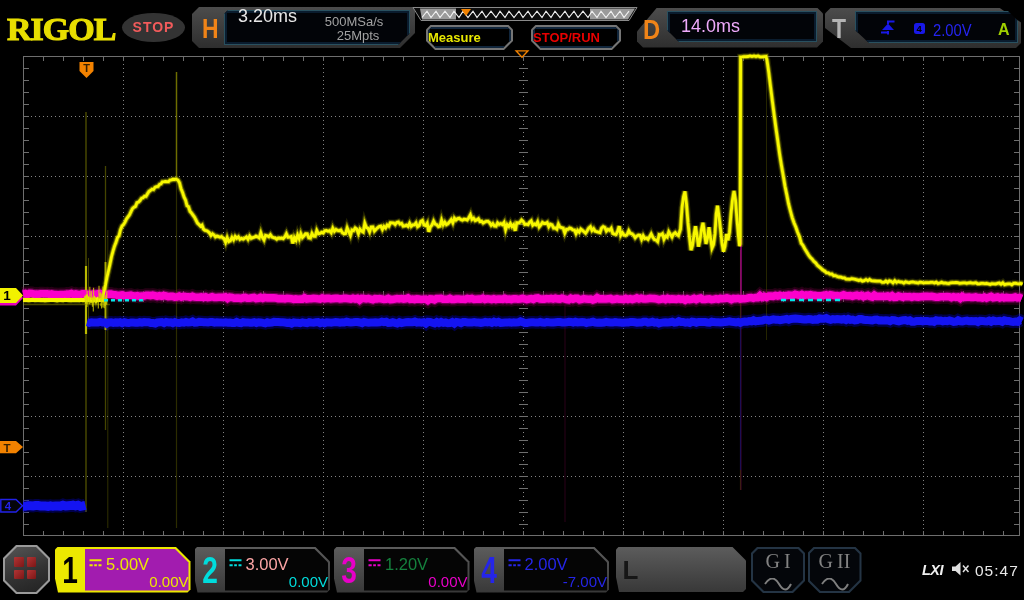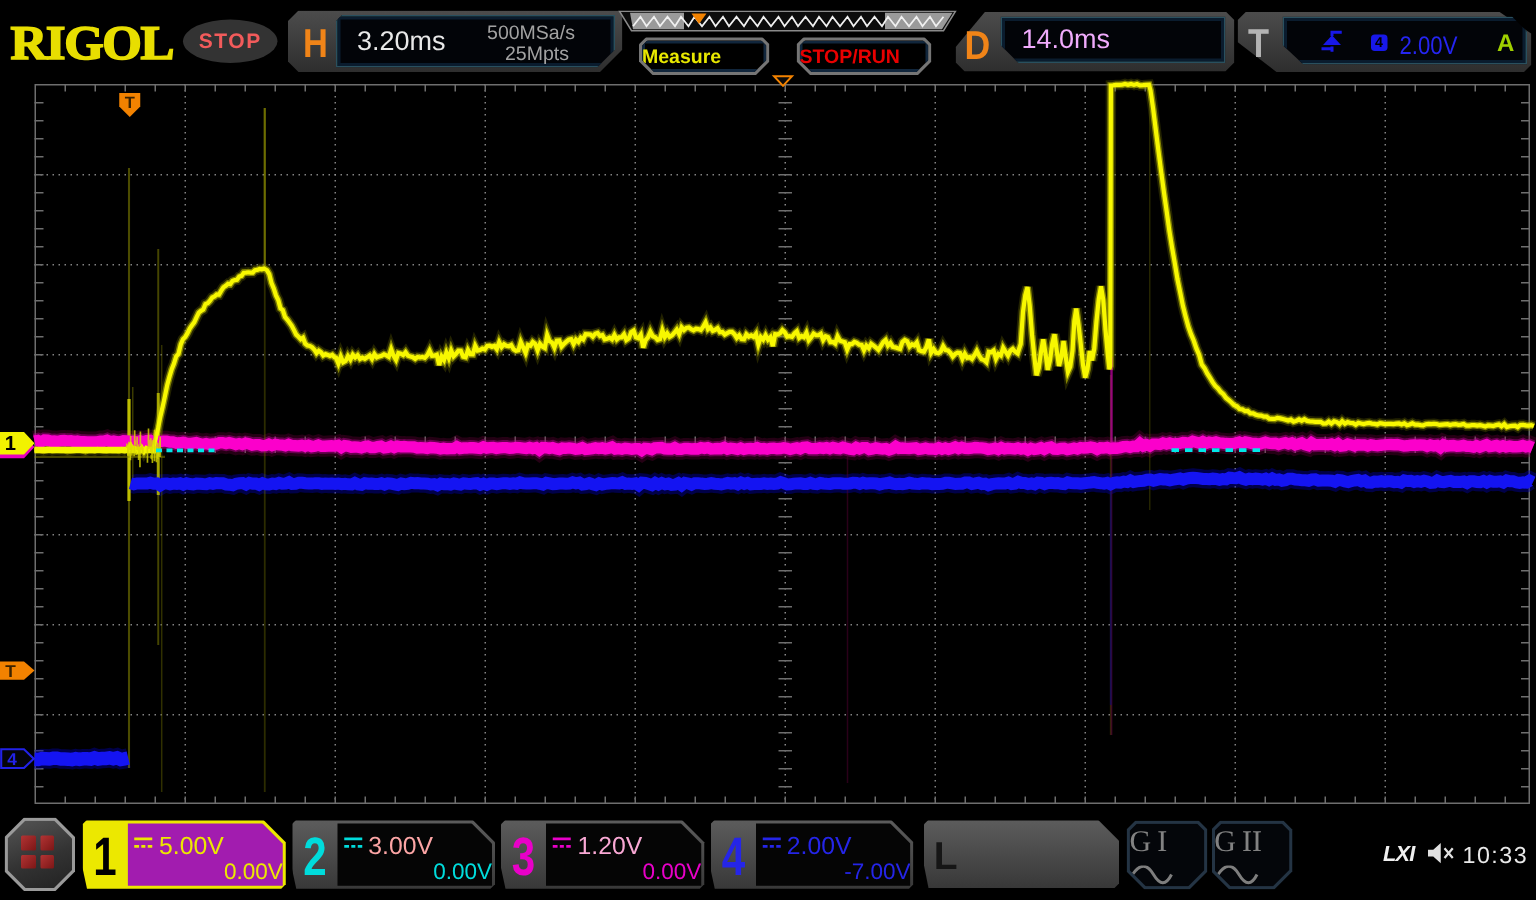--- a/index.html
+++ b/index.html
@@ -9,21 +9,21 @@
   font-size:35px;color:#e8de00;letter-spacing:-1px;-webkit-text-stroke:1.2px #e8de00;transform:scale(0.97,0.92);transform-origin:0 0}
 #stopb{left:122px;top:13px;width:63px;height:29px;background:#333;border-radius:50%;
   text-align:center;line-height:29px;font-size:14px;font-weight:bold;color:#f25b5b;letter-spacing:1px}
 .panel{background:linear-gradient(#4c4c4c,#2e2e2e)}
 #hpanel{left:192px;top:7px;width:223px;height:41px;
   clip-path:polygon(7px 0,calc(100% - 2px) 0,100% 4px,100% calc(100% - 15px),calc(100% - 15px) 100%,7px 100%,0 calc(100% - 7px),0 7px)}
 #hletter{left:202px;top:14px;font-size:27px;font-weight:bold;color:#f08418;transform:scale(0.85,1);transform-origin:0 0}
 .ibox{background:#020408;border:1px solid #29505f;box-shadow:inset 0 0 0 2px #0a1c2e}
 #hbox{left:224px;top:10px;width:186px;height:35px;
   clip-path:polygon(4px 0,100% 0,100% calc(100% - 12px),calc(100% - 12px) 100%,0 100%,0 4px)}
-#hval{left:238px;top:17px;font-size:18px;color:#e8e8e8}
+#hval{left:238px;top:6px;font-size:18px;color:#e8e8e8}
 #hrate{left:318px;width:80px;top:15px;text-align:center;font-size:13px;color:#a2a2a2;line-height:13.5px}
 #pv{left:410px;top:7px}
 .tbtn{top:24.5px;height:25.5px;background:#757575;
   clip-path:polygon(5px 0,calc(100% - 5px) 0,100% 5px,100% calc(100% - 9px),calc(100% - 9px) 100%,9px 100%,0 calc(100% - 9px),0 5px)}
 .tbtn>div{position:absolute;inset:2px;background:#000;box-shadow:inset 0 0 0 2px #11263c;
   clip-path:polygon(4px 0,calc(100% - 4px) 0,100% 4px,100% calc(100% - 8px),calc(100% - 8px) 100%,8px 100%,0 calc(100% - 8px),0 4px);
   text-align:left;font-weight:bold;font-size:13px}
 #measure{left:426px;width:87px}
 #measure>div{line-height:21px;color:#e8e800}
 #stoprun{left:531px;width:90px}
@@ -63,21 +63,21 @@
 #lbox{left:616px;top:546.5px;width:130px;height:45.5px;
   clip-path:polygon(3px 0,calc(100% - 14px) 0,100% 14px,100% calc(100% - 3px),calc(100% - 3px) 100%,3px 100%,0 calc(100% - 15px),0 3px);
   background:linear-gradient(#5c5c5c,#383838)}
 #lbox .chin{left:29px;background:#050505;box-shadow:inset 0 0 0 1.5px #2e3c46;border-radius:3px;clip-path:none}
 #lletter{position:absolute;left:0;top:8px;width:29px;text-align:center;font-size:26px;font-weight:bold;color:#161616}
 .lrow{position:absolute;left:7px;color:#c6c6c6;font-size:10px;letter-spacing:1px;white-space:nowrap}
 .gen{top:547px;width:54px;height:46px;background:#243444;
   clip-path:polygon(6px 0,calc(100% - 6px) 0,100% 6px,100% calc(100% - 12px),calc(100% - 12px) 100%,12px 100%,0 calc(100% - 12px),0 6px)}
 .gen>div{position:absolute;inset:2px;background:#04060a;
   clip-path:polygon(5px 0,calc(100% - 5px) 0,100% 5px,100% calc(100% - 11px),calc(100% - 11px) 100%,11px 100%,0 calc(100% - 11px),0 5px);
-  font-family:"Liberation Serif",serif;font-size:20px;color:#828282;line-height:24px}
+  text-align:center;font-family:"Liberation Serif",serif;font-size:20px;color:#828282;line-height:24px}
 #gi{left:751px}
 #gii{left:807.5px}
 #lxi{left:922px;top:562px;font-size:14.5px;font-weight:bold;font-style:italic;color:#f0f0f0;letter-spacing:-0.5px}
 #clock{left:975px;top:562px;font-size:15.5px;color:#e8e8e8;letter-spacing:1px}
 </style></head>
 <body>
 <svg class="abs" style="left:0;top:50px" width="1024" height="495" viewBox="0 50 1024 495">
 <rect x="23.5" y="56.5" width="996" height="479" fill="none" stroke="#6e6e6e" stroke-width="1"></rect>
 <line x1="123.5" y1="56" x2="123.5" y2="536" stroke="#9a9a9a" stroke-width="1" stroke-dasharray="1 3" opacity="0.85"></line>
 <line x1="223.5" y1="56" x2="223.5" y2="536" stroke="#9a9a9a" stroke-width="1" stroke-dasharray="1 3" opacity="0.85"></line>
@@ -194,21 +194,21 @@
   <div class="chin">
     <div class="cv1" style="color:#fca5a5"><svg class="dcic" width="13" height="8">
           <path d="M0.5,1.2 H12.5 M0.5,6.2 H3.7 M5.2,6.2 H7.9 M9.5,6.2 H12.5" stroke="#00dcdc" stroke-width="1.9" fill="none"></path>
         </svg>3.00V</div>
     <div class="cv2" style="color:#00dcdc">0.00V</div>
   </div>
 </div>
 <div class="abs chbox chgray" id="ch3" style="left:334px">
   <div class="chnum" style="color:#e800c8">3</div>
   <div class="chin">
-    <div class="cv1" style="color:#f9a8d4"><svg class="dcic" width="13" height="8">
+    <div class="cv1" style="color:#15803d"><svg class="dcic" width="13" height="8">
           <path d="M0.5,1.2 H12.5 M0.5,6.2 H3.7 M5.2,6.2 H7.9 M9.5,6.2 H12.5" stroke="#e800c8" stroke-width="1.9" fill="none"></path>
         </svg>1.20V</div>
     <div class="cv2" style="color:#e800c8">0.00V</div>
   </div>
 </div>
 <div class="abs chbox chgray" id="ch4" style="left:473.5px">
   <div class="chnum" style="color:#2525e8">4</div>
   <div class="chin">
     <div class="cv1" style="color:#2525e8"><svg class="dcic" width="13" height="8">
           <path d="M0.5,1.2 H12.5 M0.5,6.2 H3.7 M5.2,6.2 H7.9 M9.5,6.2 H12.5" stroke="#2525e8" stroke-width="1.9" fill="none"></path>
@@ -229,13 +229,13 @@
     <div>G II<br>
   <svg width="30" height="14" style="margin-top:-6px">
         <path d="M2,6 Q9.5,-5 16,6 Q22.5,17 28,6" stroke="#7e7e7e" stroke-width="2" fill="none"></path>
       </svg></div>
   </div>
 <div class="abs" id="lxi">LXI</div>
 <svg class="abs" style="left:951px;top:561px" width="22" height="16">
   <polygon points="1,5.5 4.5,5.5 9.5,1 9.5,14.5 4.5,10 1,10" fill="#e0e0e0"></polygon>
   <path d="M12,4.5 L17.5,11 M17.5,4.5 L12,11" stroke="#e0e0e0" stroke-width="1.5"></path>
 </svg>
-<div class="abs" id="clock">10:33</div>
+<div class="abs" id="clock">05:47</div>
 
 </body></html>

